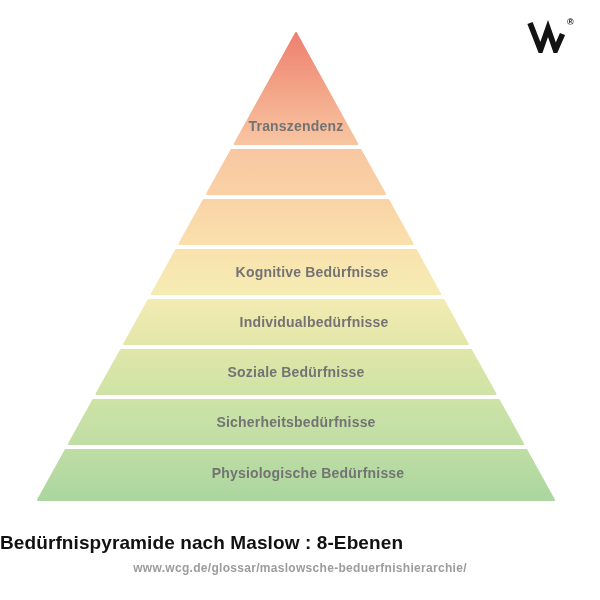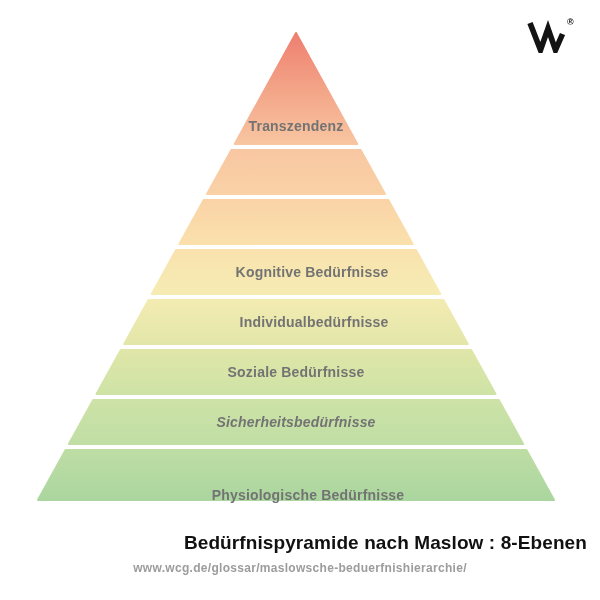--- a/index.html
+++ b/index.html
@@ -29,44 +29,44 @@
     color: #737373;
     white-space: nowrap;
     letter-spacing: 0.2px;
   }
   .lvl-0 { top: 126px; }
   .lvl-1 { top: 172px; }
   .lvl-2 { top: 222px; }
   .lvl-3 { top: 272px; margin-left: 16px; }
   .lvl-4 { top: 322px; padding-left: 36px; }
   .lvl-5 { top: 372px; }
-  .lvl-6 { top: 422px; font-style: italic; }
-  .lvl-7 { top: 495px; padding-left: 24px; }
+  .lvl-6 { top: 422px; }
+  .lvl-7 { top: 473px; padding-left: 24px; }
 
   .logo {
     position: absolute;
     top: 20px;
     left: 527px;
     display: flex;
     align-items: flex-start;
   }
   .logo .reg-mark {
     font-size: 9px;
     font-weight: 700;
     color: #131313;
     margin-left: 2px;
     margin-top: -2px;
     line-height: 1;
   }
   .footer-title {
     position: absolute;
     top: 532px;
     left: 0;
-    right: 13px;
-    text-align: right;
+    right: 0;
+    text-align: left;
     font-size: 19px;
     font-weight: 800;
     color: #111111;
     letter-spacing: 0.1px;
   }
   .footer-url {
     position: absolute;
     top: 561px;
     left: 0;
     right: 0;

